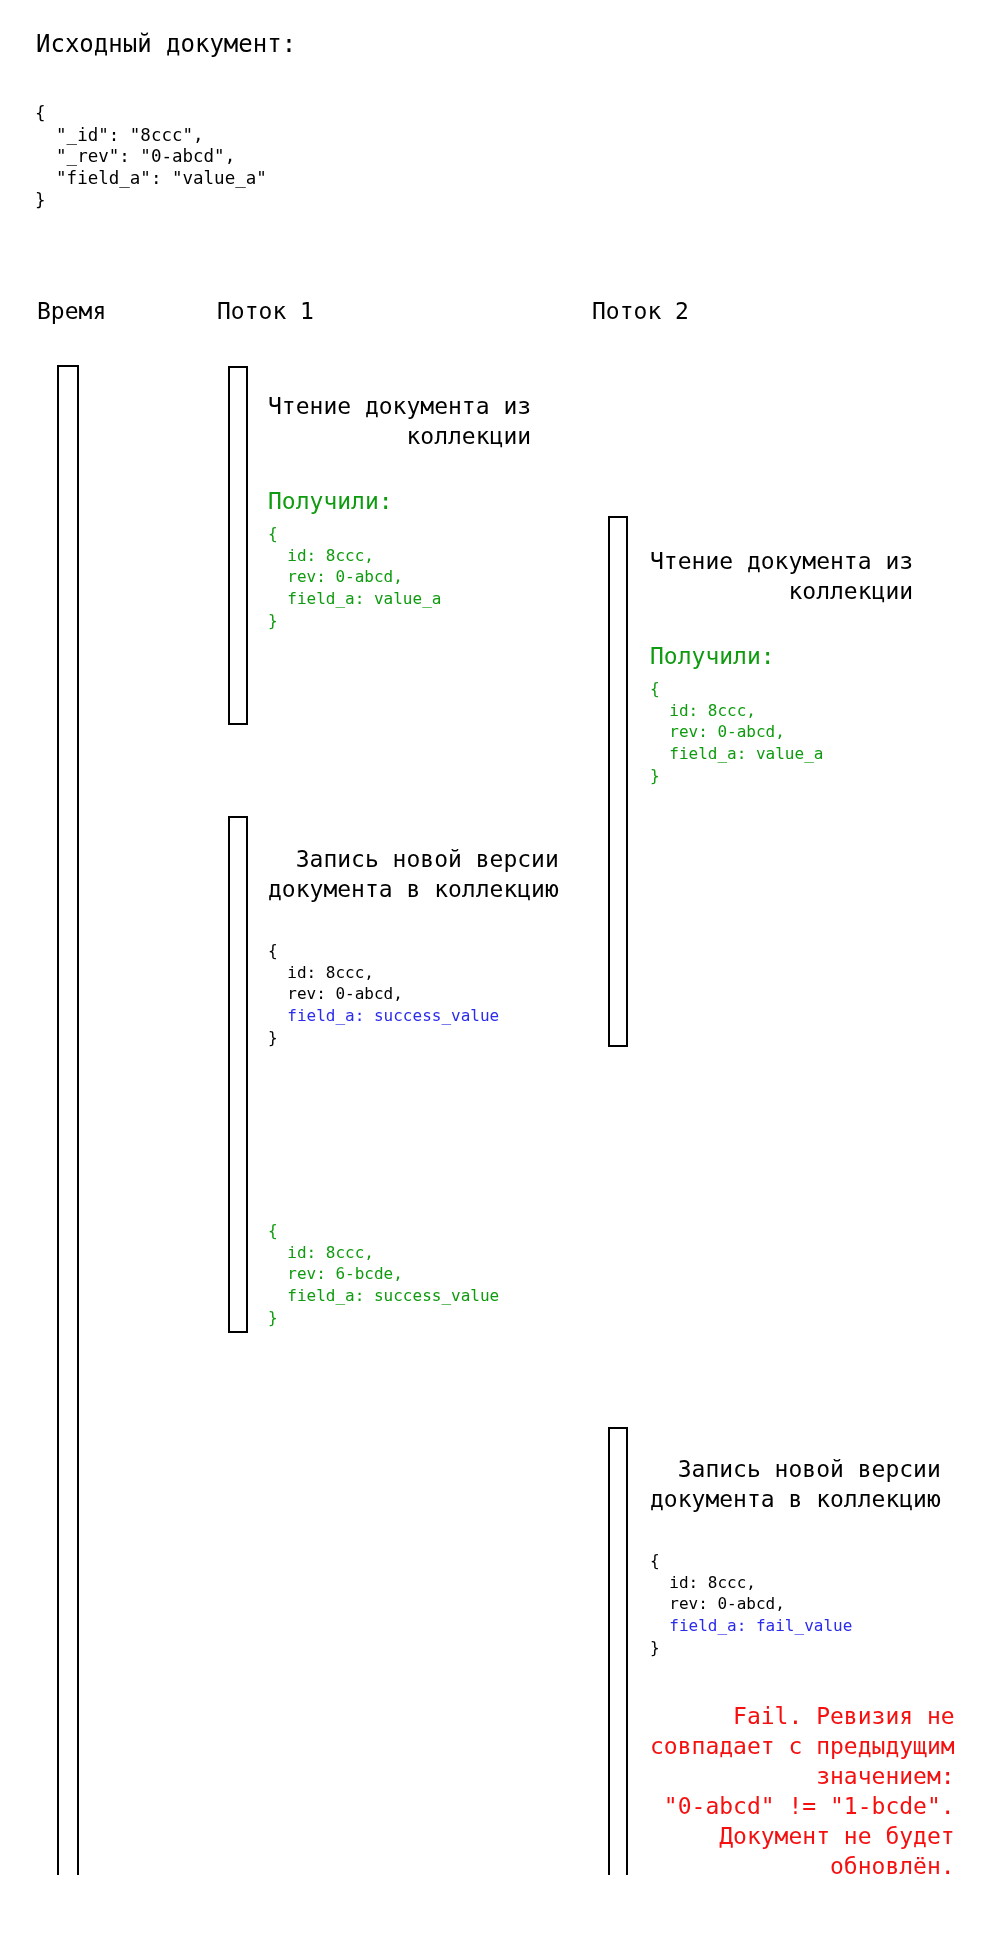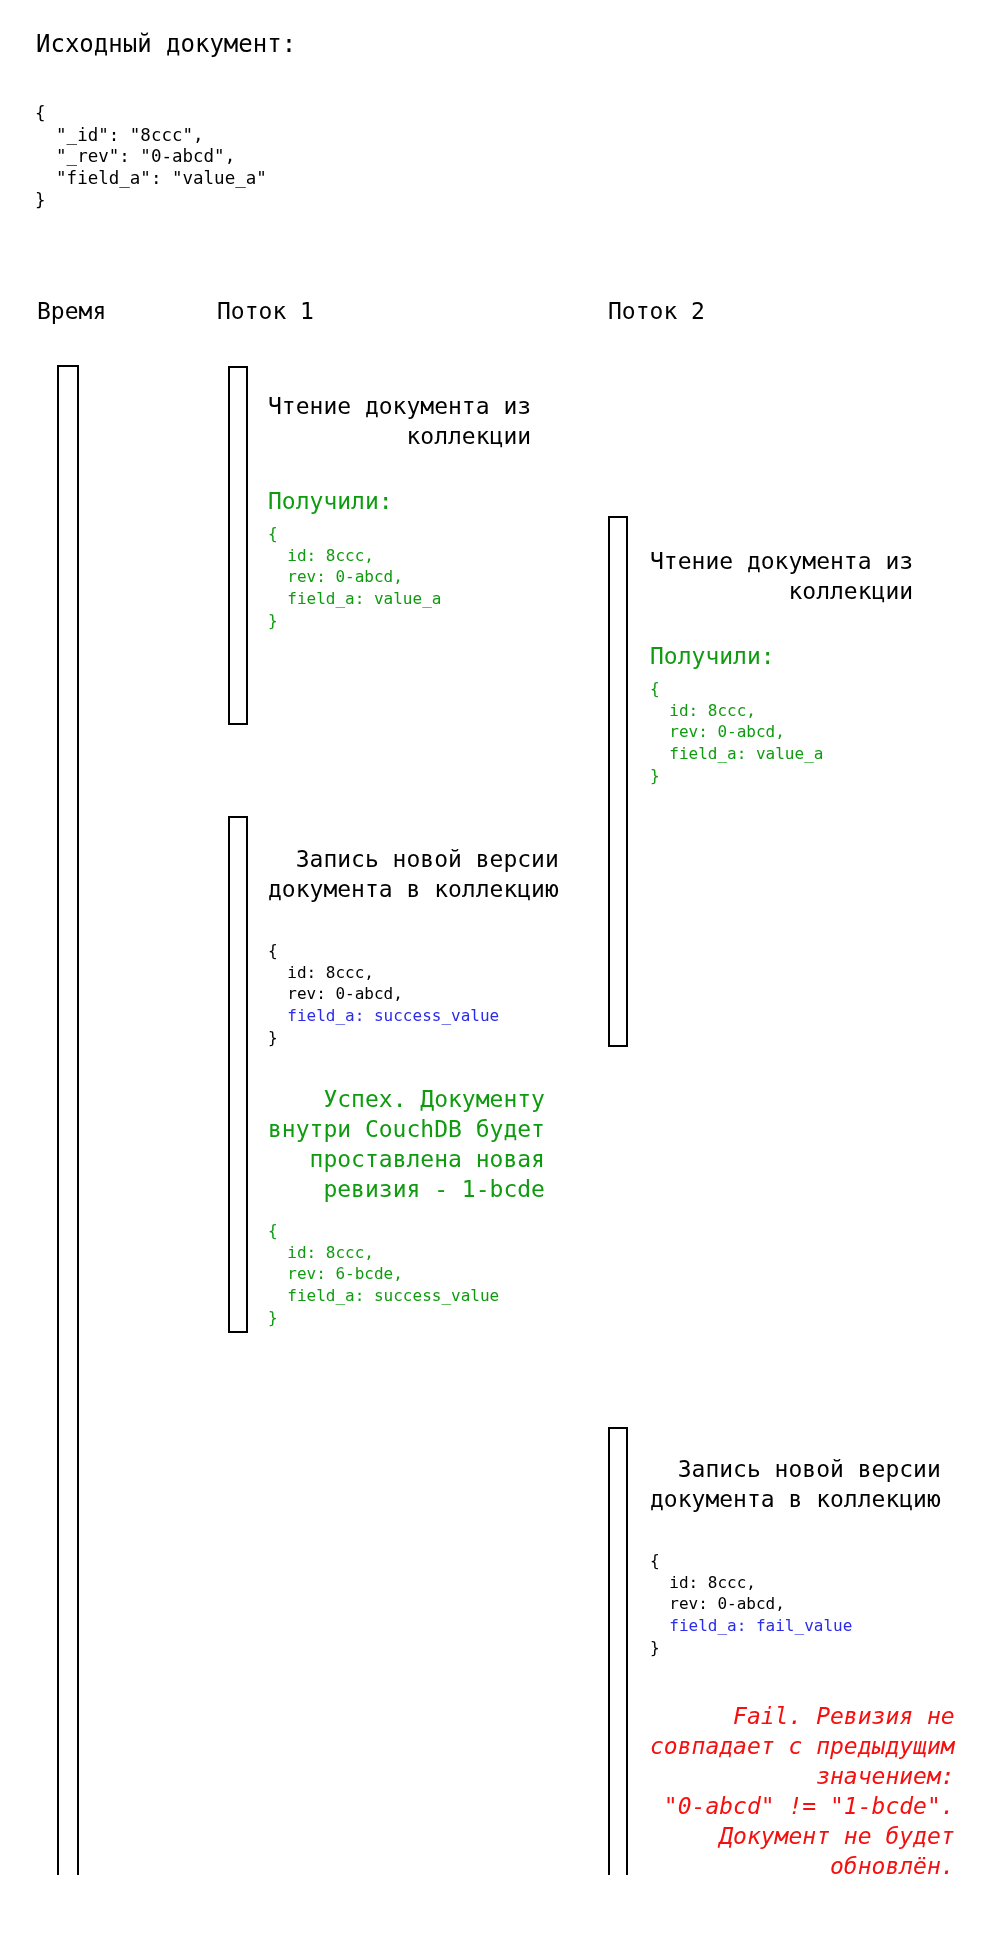--- a/index.html
+++ b/index.html
@@ -28,21 +28,21 @@
   .code {
     font-size: 16px;
     line-height: 21.7px;
     white-space: pre;
   }
   .code-lg {
     font-size: 17.5px;
     line-height: 21.7px;
   }
   .green { color: var(--green, #0f9b0f); }
-  .red   { color: var(--red, #f51010); font-style: italic; }
+  .red   { color: var(--red, #f51010); }
   .tone-blue { color: var(--blue, #2b2beb); }
   .bar {
     position: absolute;
     width: 20px;
     background: #ffffff;
     border: 2px solid #000000;
     box-sizing: border-box;
   }
   .arrow-svg {
     position: absolute;
@@ -54,21 +54,21 @@
 </head>
 <body>
 
 <div class="page">
 
   <div class="abs heading" style="left:36px; top:29px;">Исходный документ:</div>
   <div class="abs code code-lg" style="left:35px; top:103px;"><div class="code-line">{</div><div class="code-line">  "_id": "8ccc",</div><div class="code-line">  "_rev": "0-abcd",</div><div class="code-line">  "field_a": "value_a"</div><div class="code-line">}</div></div>
 
   <div class="abs label" style="left:37px; top:296px;">Время</div>
   <div class="abs label" style="left:217px; top:296px;">Поток 1</div>
-  <div class="abs label" style="left:608px; top:296px;">Поток 2</div>
+  <div class="abs label" style="left:592px; top:296px;">Поток 2</div>
 
   <svg class="arrow-svg" viewBox="0 0 1004 1955" aria-hidden="true">
     <polygon points="58,366 78,366 78,1883 99,1883 68,1917 37,1883 58,1883" fill="#ffffff" stroke="#000000" stroke-width="2" stroke-linejoin="miter"></polygon>
   </svg>
 
   <div class="bar" style="left:228px; top:366px; height:359px;"></div>
   <div class="bar" style="left:228px; top:816px; height:517px;"></div>
   <div class="bar" style="left:608px; top:516px; height:531px;"></div>
   <div class="bar" style="left:608px; top:1427px; height:470px;"></div>
 
@@ -78,24 +78,20 @@
   <div class="abs code green" style="left:268px; top:523px;"><div class="code-line">{</div><div class="code-line">  id: 8ccc,</div><div class="code-line">  rev: 0-abcd,</div><div class="code-line">  field_a: value_a</div><div class="code-line">}</div></div>
 
   <div class="abs body-text" style="left:650px; top:546px;">Чтение документа из
 коллекции</div>
   <div class="abs body-text green" style="left:650px; top:641px;">Получили:</div>
   <div class="abs code green" style="left:650px; top:678px;"><div class="code-line">{</div><div class="code-line">  id: 8ccc,</div><div class="code-line">  rev: 0-abcd,</div><div class="code-line">  field_a: value_a</div><div class="code-line">}</div></div>
 
   <div class="abs body-text" style="left:268px; top:844px;">Запись новой версии
 документа в коллекцию</div>
   <div class="abs code" style="left:268px; top:940px;"><div class="code-line">{</div><div class="code-line">  id: 8ccc,</div><div class="code-line">  rev: 0-abcd,</div><div class="code-line tone-blue">  field_a: success_value</div><div class="code-line">}</div></div>
-  <div class="abs body-text green" style="left:268px; top:1084px;">Успех. Документу
-внутри CouchDB будет
-проставлена новая
-ревизия - 1-bcde</div>
   <div class="abs code green" style="left:268px; top:1220px;"><div class="code-line">{</div><div class="code-line">  id: 8ccc,</div><div class="code-line">  rev: 6-bcde,</div><div class="code-line">  field_a: success_value</div><div class="code-line">}</div></div>
 
   <div class="abs body-text" style="left:650px; top:1454px;">Запись новой версии
 документа в коллекцию</div>
   <div class="abs code" style="left:650px; top:1550px;"><div class="code-line">{</div><div class="code-line">  id: 8ccc,</div><div class="code-line">  rev: 0-abcd,</div><div class="code-line tone-blue">  field_a: fail_value</div><div class="code-line">}</div></div>
   <div class="abs body-text red" style="left:650px; top:1701px;">Fail. Ревизия не
 совпадает с предыдущим
 значением:
 "0-abcd" != "1-bcde".
 Документ не будет

